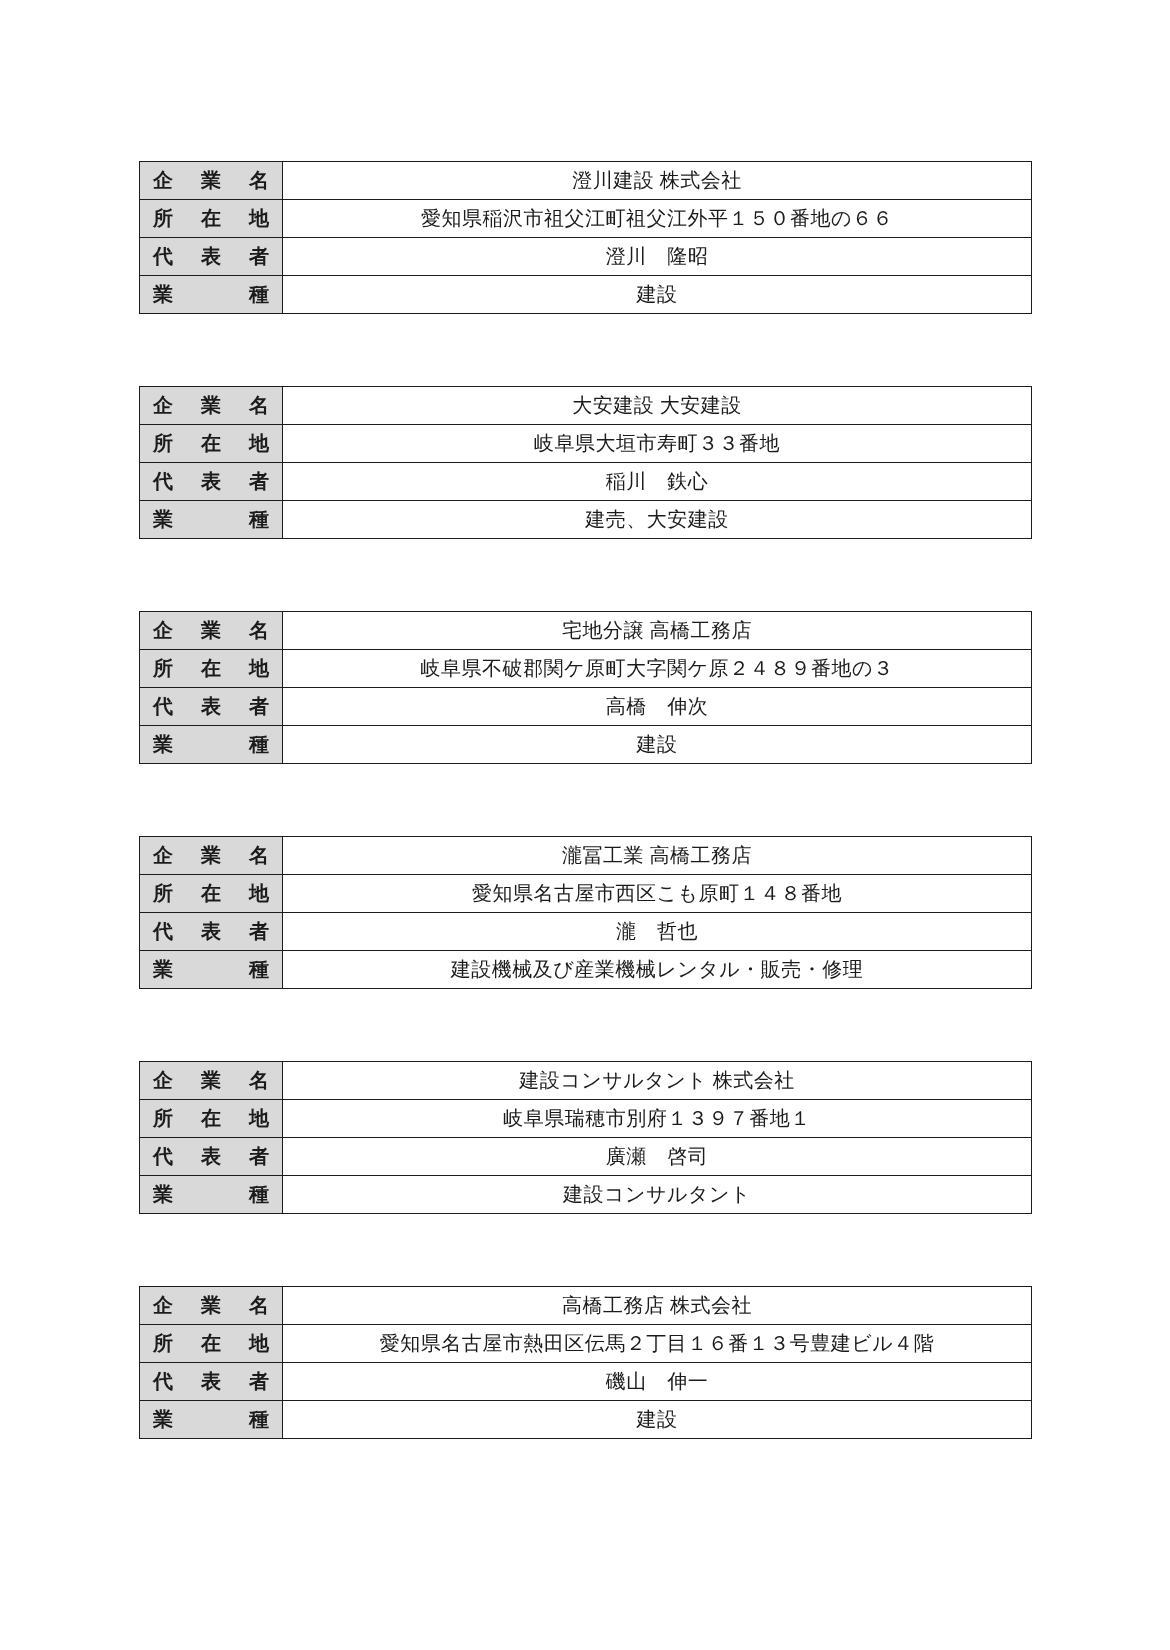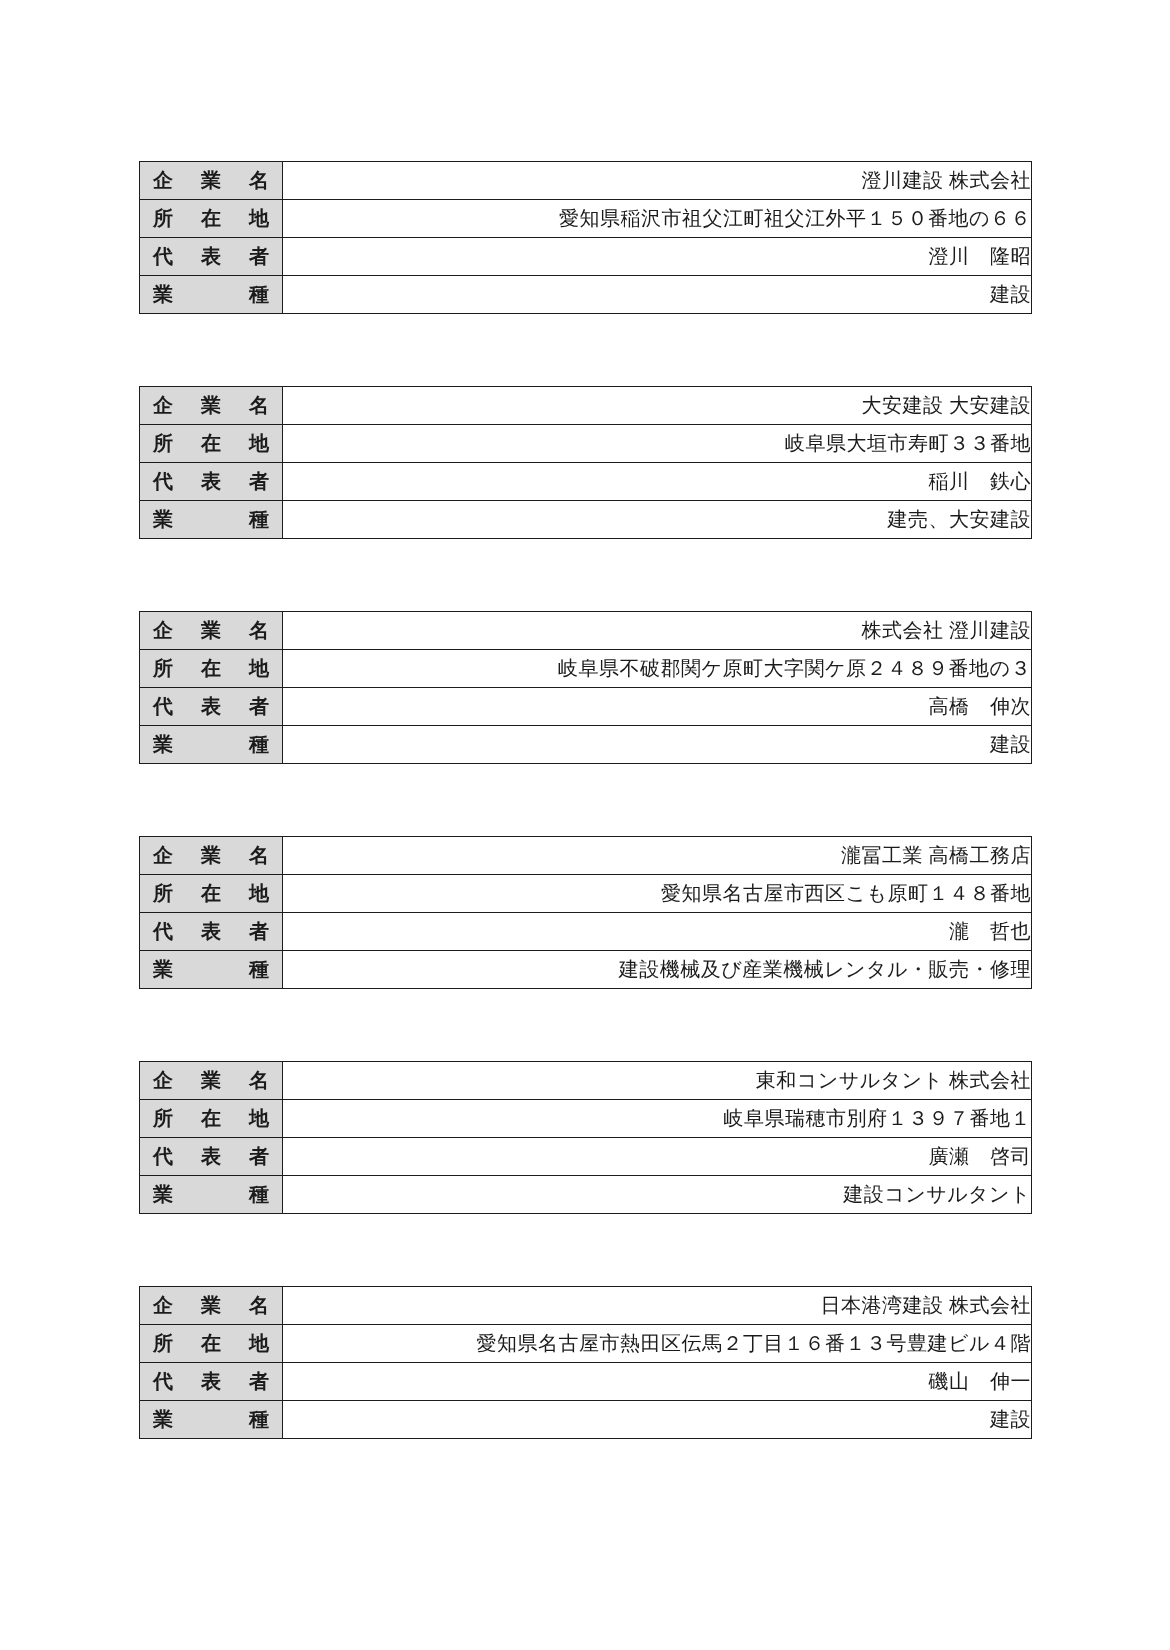--- a/index.html
+++ b/index.html
@@ -39,21 +39,21 @@
     font-weight: 600;
     font-size: 20px;
   }
   .lab-inner {
     display: flex;
     justify-content: space-between;
     padding: 0 13px;
     line-height: 37px;
   }
   td.val {
-    text-align: right;
+    text-align: center;
     font-size: 20px;
     letter-spacing: 0.5px;
     line-height: 37px;
   }
 </style>
 </head>
 <body>
 
 <div class="doc">
 
@@ -148,21 +148,21 @@
   <table class="company-table">
     <tbody>
         <tr>
       <td class="lab">
             <div class="lab-inner">
               <span>企</span>
               <span>業</span>
               <span>名</span>
             </div>
           </td>
-      <td class="val">株式会社 澄川建設</td>
+      <td class="val">宅地分譲 高橋工務店</td>
     </tr>
     <tr>
       <td class="lab">
             <div class="lab-inner">
               <span>所</span>
               <span>在</span>
               <span>地</span>
             </div>
           </td>
       <td class="val">岐阜県不破郡関ケ原町大字関ケ原２４８９番地の３</td>
@@ -236,21 +236,21 @@
   <table class="company-table">
     <tbody>
         <tr>
       <td class="lab">
             <div class="lab-inner">
               <span>企</span>
               <span>業</span>
               <span>名</span>
             </div>
           </td>
-      <td class="val">東和コンサルタント 株式会社</td>
+      <td class="val">建設コンサルタント 株式会社</td>
     </tr>
     <tr>
       <td class="lab">
             <div class="lab-inner">
               <span>所</span>
               <span>在</span>
               <span>地</span>
             </div>
           </td>
       <td class="val">岐阜県瑞穂市別府１３９７番地１</td>
@@ -280,21 +280,21 @@
   <table class="company-table">
     <tbody>
         <tr>
       <td class="lab">
             <div class="lab-inner">
               <span>企</span>
               <span>業</span>
               <span>名</span>
             </div>
           </td>
-      <td class="val">日本港湾建設 株式会社</td>
+      <td class="val">高橋工務店 株式会社</td>
     </tr>
     <tr>
       <td class="lab">
             <div class="lab-inner">
               <span>所</span>
               <span>在</span>
               <span>地</span>
             </div>
           </td>
       <td class="val">愛知県名古屋市熱田区伝馬２丁目１６番１３号豊建ビル４階</td>

